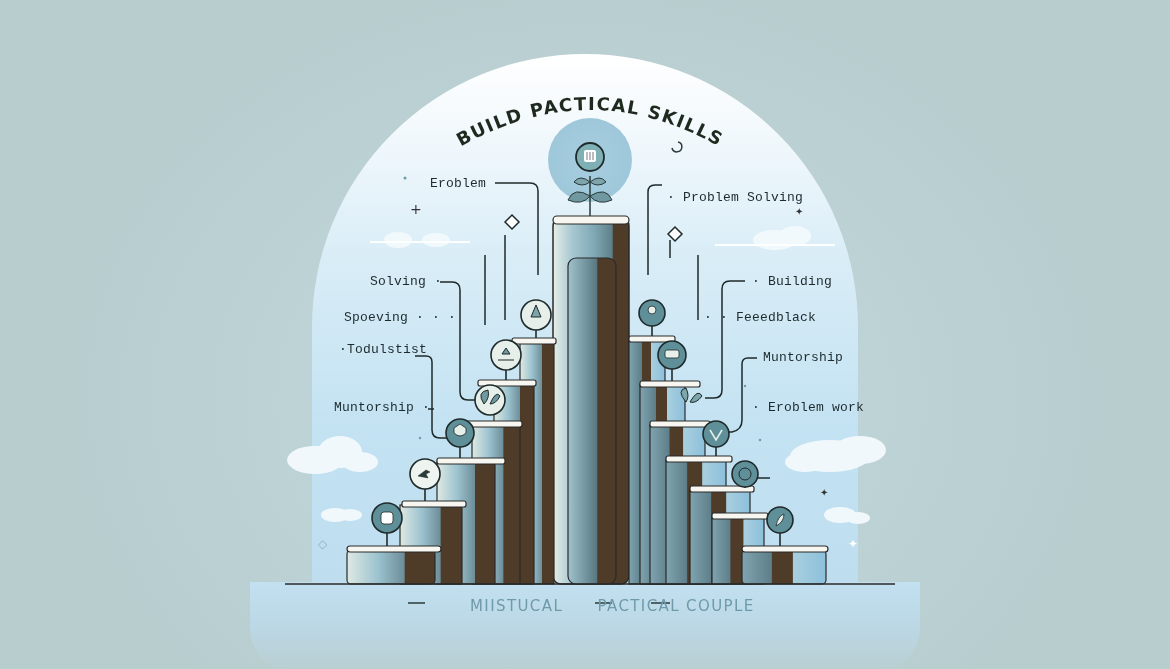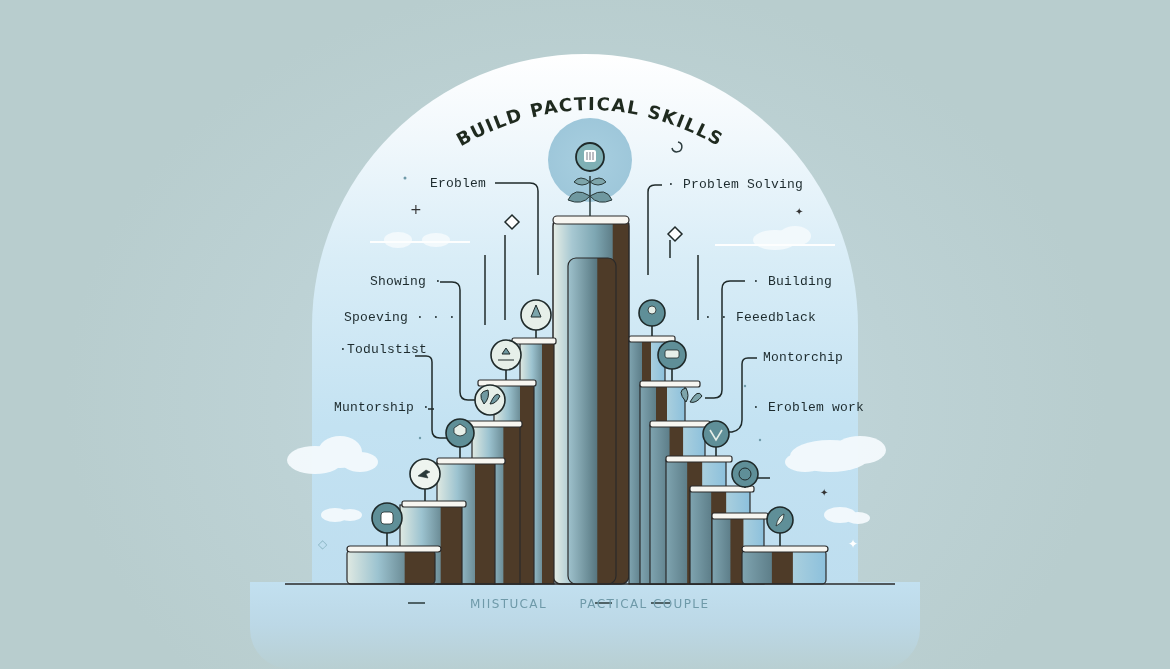--- a/index.html
+++ b/index.html
@@ -22,21 +22,21 @@
       position: absolute; left: 250px; top: 582px; width: 670px; height: 87px;
       background: linear-gradient(180deg, #c2e0f0 0%, #bcd8e6 50%, #b8cfd2 100%);
       border-radius: 0 0 40px 40px;
     }
     .title-svg { position: absolute; left: 0; top: 0; }
     .label {
       position: absolute; font-family: Liberation Mono, monospace; font-size: 13px;
       color: #1d2b2e; letter-spacing: 0.2px; white-space: nowrap;
     }
     .caption {
-      position: absolute; left: 470px; top: 597px; font-size: 12px; letter-spacing: 1.4px;
+      position: absolute; left: 470px; top: 597px; font-size: 15px; letter-spacing: 1.4px;
       color: #6f9aa9; font-family: "DejaVu Sans", sans-serif; white-space: nowrap; text-align: center;
     }
     svg text { font-family: "DejaVu Sans", sans-serif; }
   </style>
 </head>
 <body>
 
 <div class="stage">
   <div class="bg-grad"></div>
   <div class="dome"></div>
@@ -234,29 +234,29 @@
     </g>
 
     <g stroke="#2a3a3a" stroke-width="1.5">
       <line x1="408" y1="603" x2="425" y2="603"></line>
       <line x1="595" y1="603" x2="612" y2="603"></line>
       <line x1="651" y1="603" x2="670" y2="603"></line>
     </g>
   </svg>
 
   <div class="label" style="left:430px; top:176px;">Eroblem</div>
-  <div class="label" style="left:370px; top:274px;">Showing ·</div>
+  <div class="label" style="left:370px; top:274px;">Solving ·</div>
   <div class="label" style="left:344px; top:310px;">Spoeving · · ·</div>
   <div class="label" style="left:339px; top:342px;">·Todulstist</div>
   <div class="label" style="left:334px; top:400px;">Muntorship ·</div>
 
-  <div class="label" style="left:667px; top:177px;">· Problem Solving</div>
+  <div class="label" style="left:667px; top:190px;">· Problem Solving</div>
   <div class="label" style="left:752px; top:274px;">· Building</div>
   <div class="label" style="left:704px; top:310px;">· · Feeedblack</div>
-  <div class="label" style="left:763px; top:350px;">Montorchip</div>
+  <div class="label" style="left:763px; top:350px;">Muntorship</div>
   <div class="label" style="left:752px; top:400px;">· Eroblem work</div>
 
   <div class="caption">
     <span>MIISTUCAL</span>
     <span style="display:inline-block; width:22px;"></span>
     <span>PACTICAL COUPLE</span>
   </div>
 </div>
 
 </body></html>

